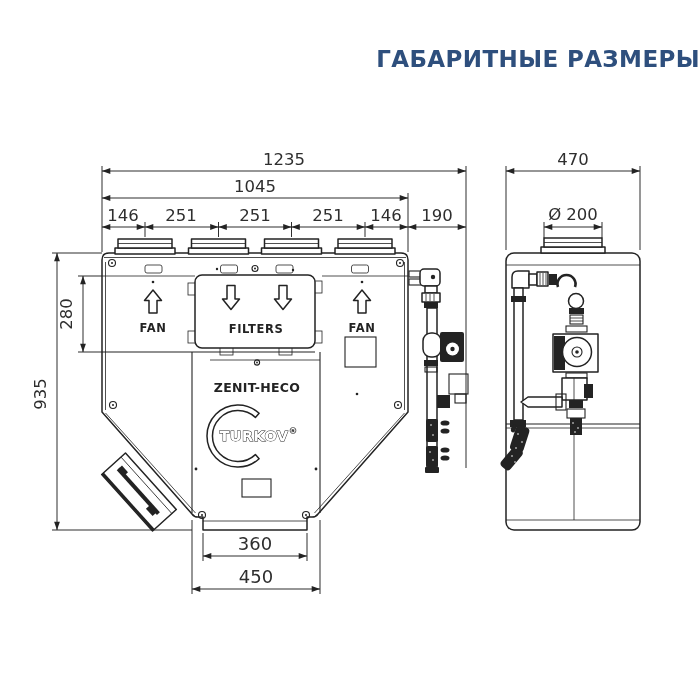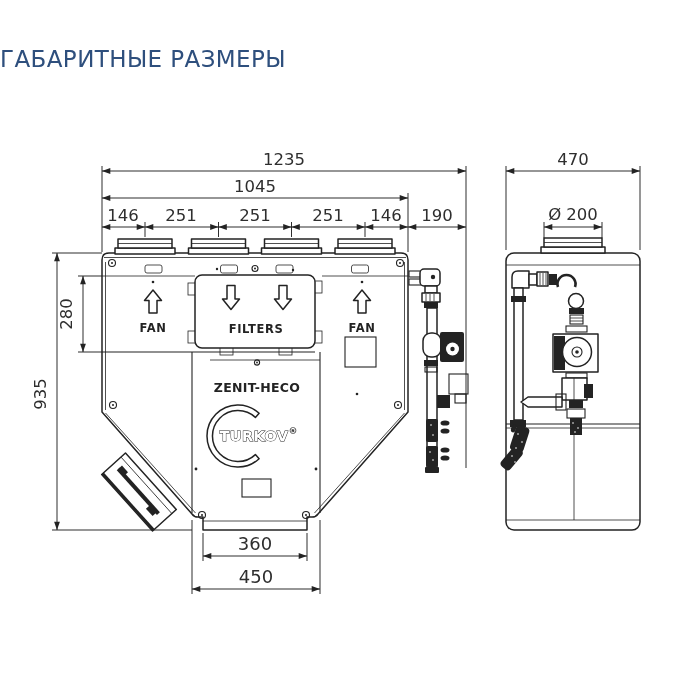--- a/index.html
+++ b/index.html
@@ -1,19 +1,19 @@
 <!DOCTYPE html>
 <html style="--title: #2e4f7d; --line: #232323; --dim_text: #2e2e2e;"><head>
 <meta charset="utf-8">
 <style>
   html,body{margin:0;padding:0;background:#fff;}
   .stage{position:relative;width:700px;height:700px;background:#fff;overflow:hidden;
          font-family:"DejaVu Sans", sans-serif;}
-  .title{position:absolute;top:46px;left:0;width:100%;text-align:left;
-         font-size:23px;font-weight:400;letter-spacing:.4px;color:var(--title,#2e4f7d);}
+  .title{position:absolute;top:46px;left:0;width:100%;text-align:right;
+         font-size:23px;font-weight:700;letter-spacing:.4px;color:var(--title,#2e4f7d);}
   svg{position:absolute;left:0;top:0;}
   
   .o  {fill:#fff;stroke:var(--line,#232323);stroke-width:1.5;stroke-linejoin:round;stroke-linecap:round;}
   .m  {fill:none;stroke:var(--line,#232323);stroke-width:1.1;}
   .t  {fill:none;stroke:var(--line,#232323);stroke-width:.8;}
   .dk {fill:var(--line,#232323);stroke:none;}
   .dim{fill:none;stroke:var(--line,#232323);stroke-width:.95;}
   .dimtxt{font-size:16.5px;fill:var(--dim_text,#2e2e2e);text-anchor:middle;}
   .lbl{font-size:11.5px;font-weight:700;letter-spacing:.6px;fill:var(--line,#232323);text-anchor:middle;}
   .model{font-size:12.5px;font-weight:700;letter-spacing:.3px;fill:var(--line,#232323);text-anchor:middle;}

